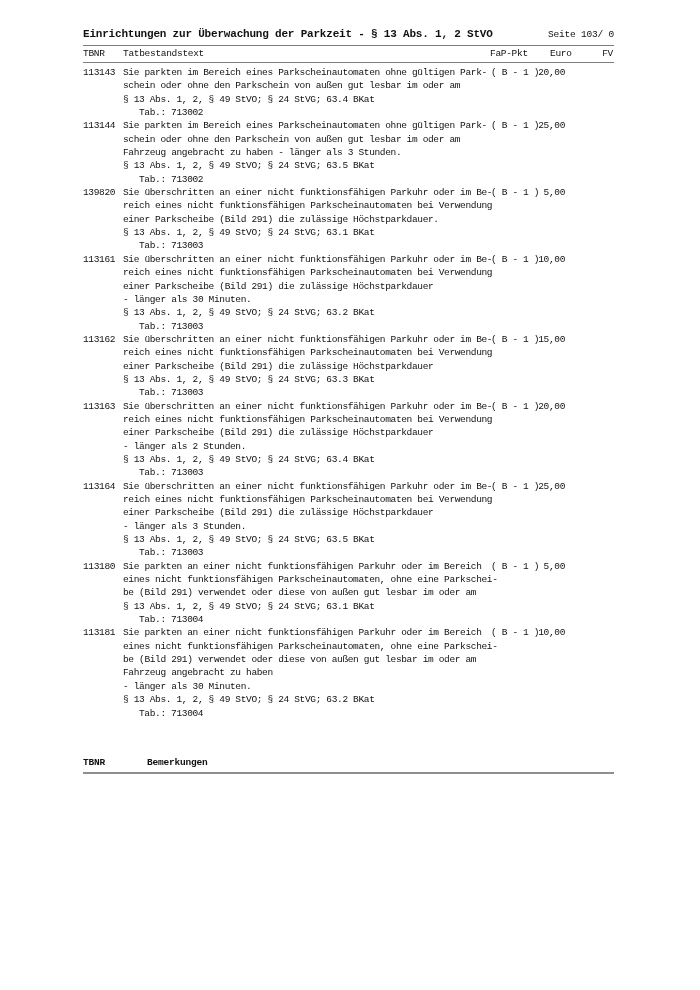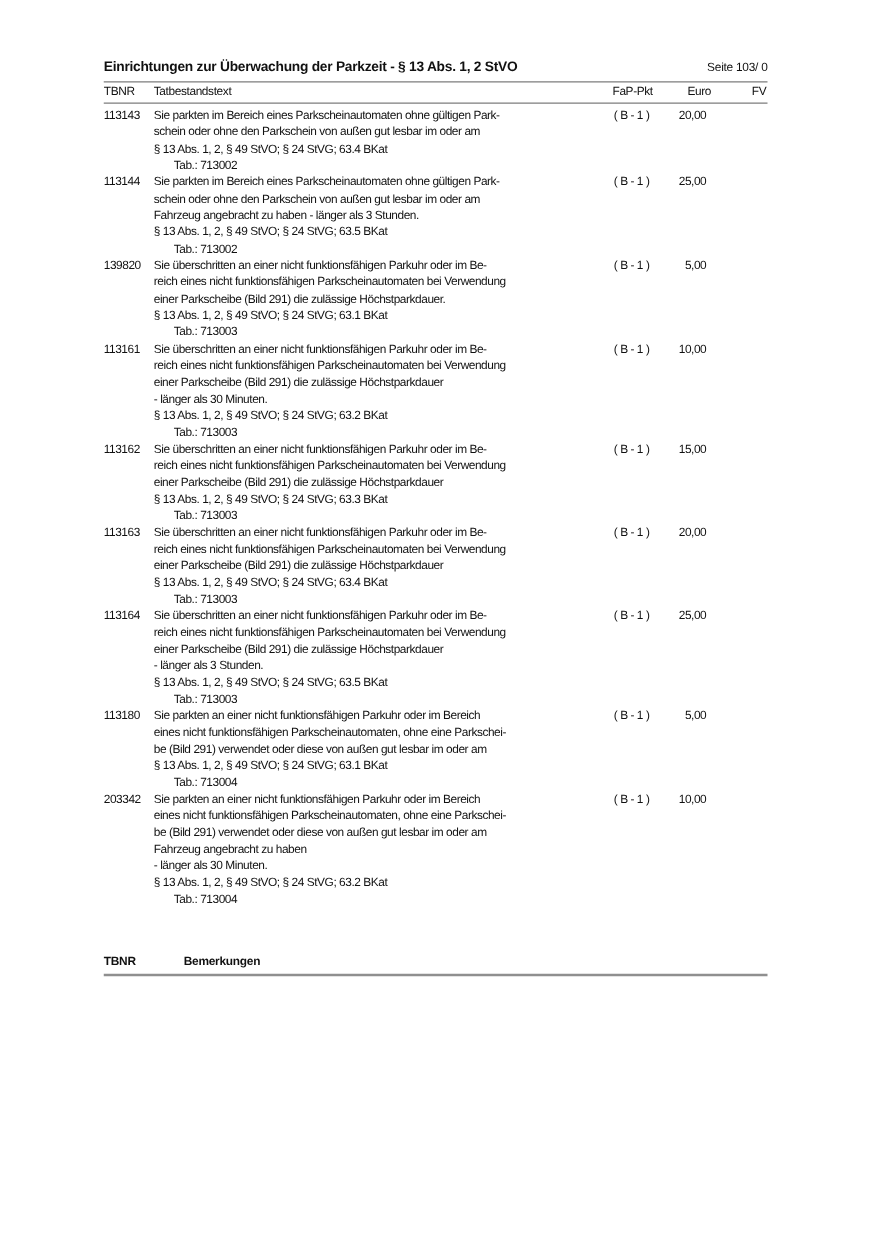--- a/index.html
+++ b/index.html
@@ -5,21 +5,21 @@
   html, body { margin: 0; padding: 0; background: #ffffff; }
   .page {
     width: 700px; height: 990px;
     background: #ffffff;
     position: relative;
     font-family: "Liberation Sans", sans-serif;
     color: #111111;
     overflow: hidden;
     box-sizing: border-box;
   }
-  .content { position: absolute; left: 83px; top: 48px; width: 531px; }
+  .content { position: absolute; left: 83px; top: 28px; width: 531px; font-family: Liberation Mono, monospace; }
 
   .doc-header { display: flex; justify-content: space-between; align-items: baseline; }
   .title { font-size: 11px; font-weight: bold; letter-spacing: -0.2px; white-space: nowrap; }
   .pageno { font-size: 9.5px; letter-spacing: -0.2px; white-space: nowrap; }
 
   .rule { border-top: 1px solid #7d7d7d; margin-top: 5px; height: 0; }
 
   .thead {
     position: relative; height: 16px; line-height: 16px;
     font-size: 9.5px; letter-spacing: -0.3px;
@@ -129,20 +129,21 @@
           </div>
           <span class="c-fap">( B - 1 )</span>
           <span class="c-euro">15,00</span>
         </div>
         <div class="row">
           <span class="c-tbnr">113163</span>
           <div class="c-text">
             <div class="tline">Sie überschritten an einer nicht funktionsfähigen Parkuhr oder im Be-</div>
             <div class="tline">reich eines nicht funktionsfähigen Parkscheinautomaten bei Verwendung</div>
             <div class="tline">einer Parkscheibe (Bild 291) die zulässige Höchstparkdauer</div>
+            <div class="tline">- länger als 2 Stunden.</div>
             <div class="tline">§ 13 Abs. 1, 2, § 49 StVO; § 24 StVG; 63.4 BKat</div>
             <div class="tline tab">Tab.: 713003</div>
           </div>
           <span class="c-fap">( B - 1 )</span>
           <span class="c-euro">20,00</span>
         </div>
         <div class="row">
           <span class="c-tbnr">113164</span>
           <div class="c-text">
             <div class="tline">Sie überschritten an einer nicht funktionsfähigen Parkuhr oder im Be-</div>
@@ -161,21 +162,21 @@
             <div class="tline">Sie parkten an einer nicht funktionsfähigen Parkuhr oder im Bereich</div>
             <div class="tline">eines nicht funktionsfähigen Parkscheinautomaten, ohne eine Parkschei-</div>
             <div class="tline">be (Bild 291) verwendet oder diese von außen gut lesbar im oder am</div>
             <div class="tline">§ 13 Abs. 1, 2, § 49 StVO; § 24 StVG; 63.1 BKat</div>
             <div class="tline tab">Tab.: 713004</div>
           </div>
           <span class="c-fap">( B - 1 )</span>
           <span class="c-euro">5,00</span>
         </div>
         <div class="row">
-          <span class="c-tbnr">203342</span>
+          <span class="c-tbnr">113181</span>
           <div class="c-text">
             <div class="tline">Sie parkten an einer nicht funktionsfähigen Parkuhr oder im Bereich</div>
             <div class="tline">eines nicht funktionsfähigen Parkscheinautomaten, ohne eine Parkschei-</div>
             <div class="tline">be (Bild 291) verwendet oder diese von außen gut lesbar im oder am</div>
             <div class="tline">Fahrzeug angebracht zu haben</div>
             <div class="tline">- länger als 30 Minuten.</div>
             <div class="tline">§ 13 Abs. 1, 2, § 49 StVO; § 24 StVG; 63.2 BKat</div>
             <div class="tline tab">Tab.: 713004</div>
           </div>
           <span class="c-fap">( B - 1 )</span>

